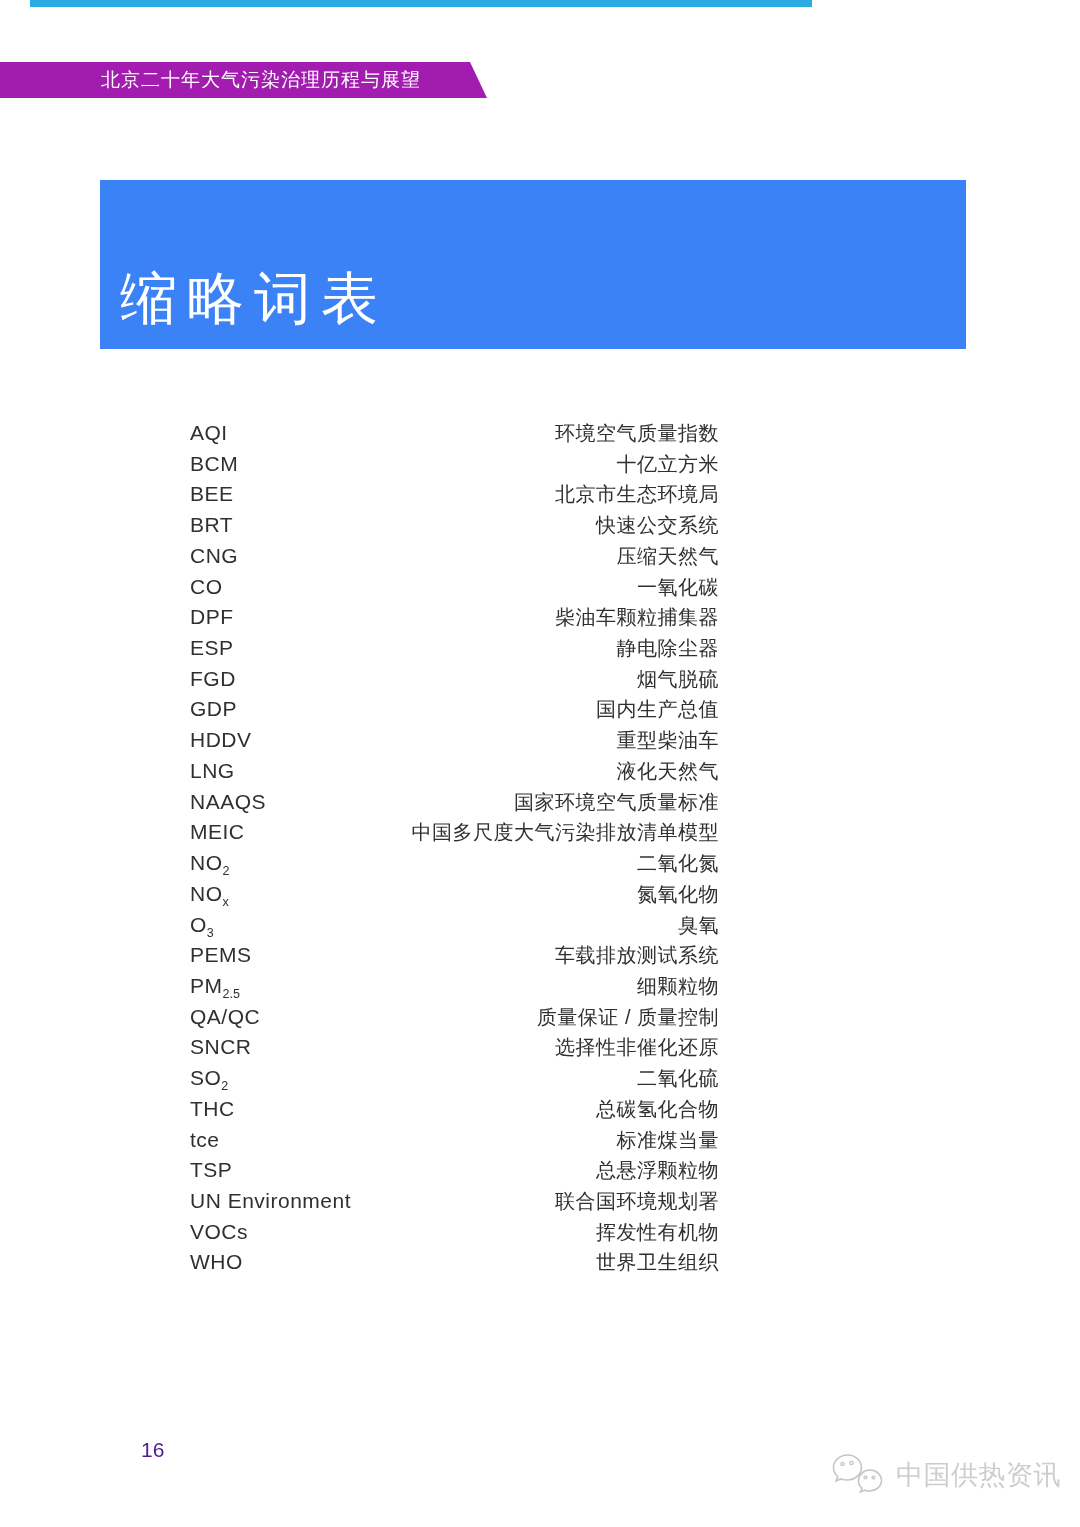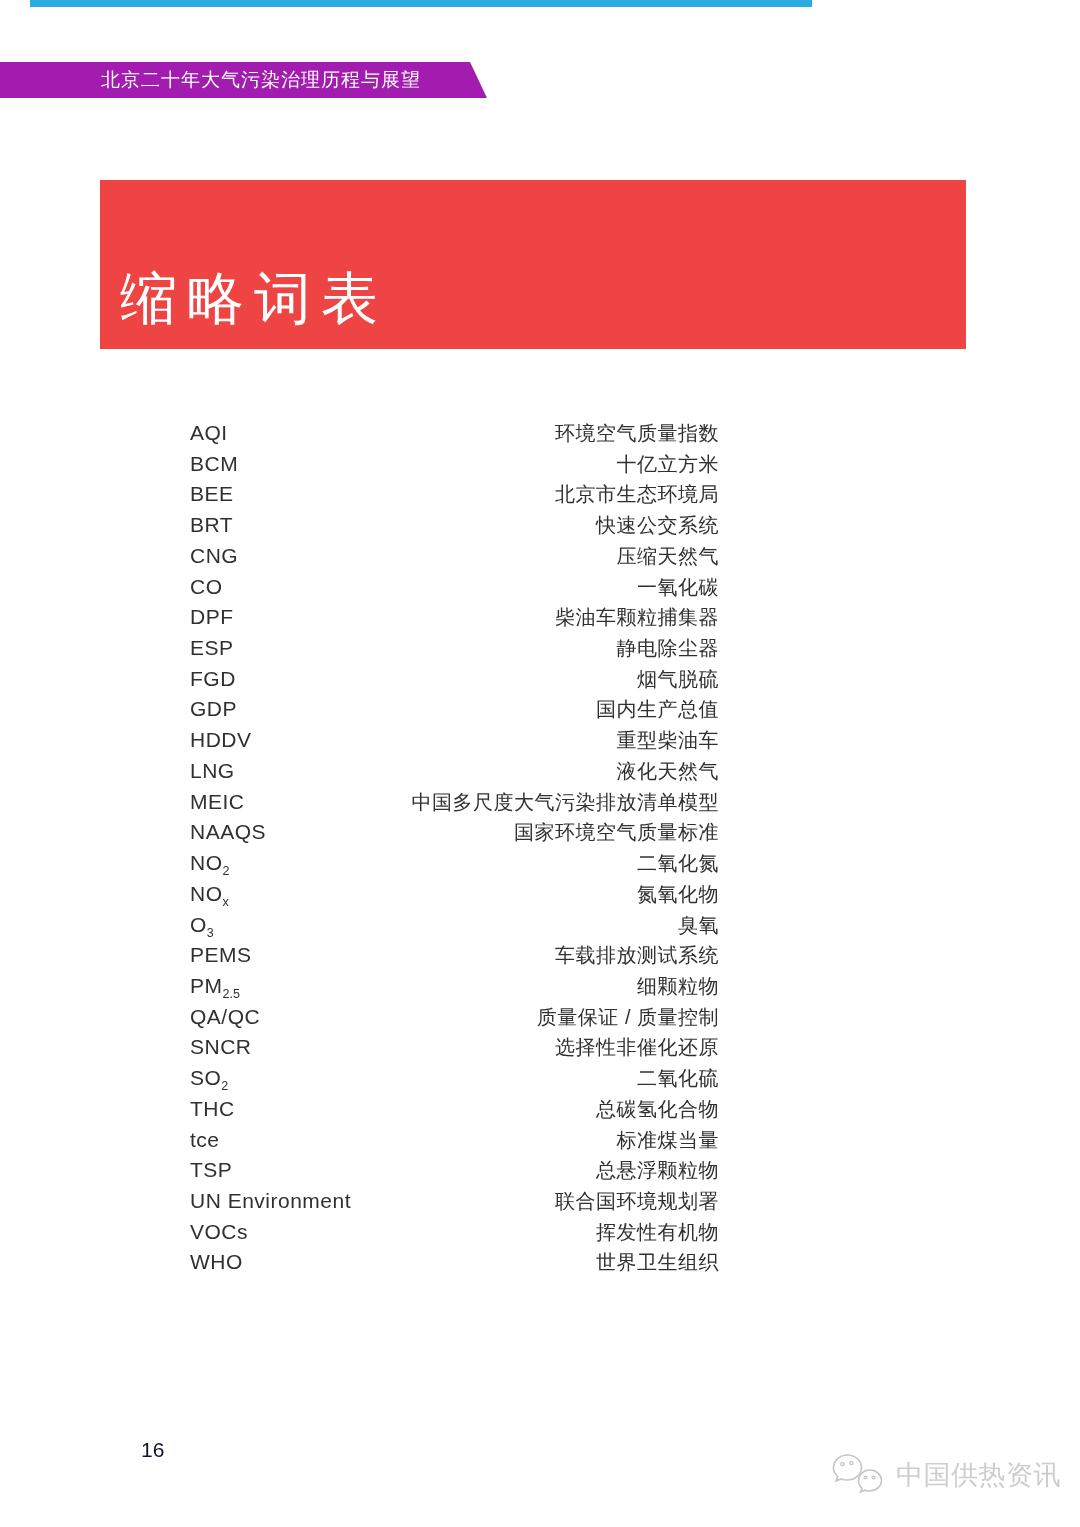--- a/index.html
+++ b/index.html
@@ -16,39 +16,39 @@
     position:absolute; left:0; top:62px; width:487px; height:36px;
     background:#a21caf;
     clip-path:polygon(0 0, 470px 0, 487px 36px, 0 36px);
   }
   .banner .banner-text {
     position:absolute; left:101px; top:50%; transform:translateY(-50%);
     color:#ffffff; font-size:19px; letter-spacing:1px; white-space:nowrap;
   }
 
   
-  .title-block { position:absolute; left:100px; top:180px; width:866px; height:169px; background:#ef4444; }
+  .title-block { position:absolute; left:100px; top:180px; width:866px; height:169px; background:#3b82f6; }
   .title-block h1 {
     position:absolute; left:20px; bottom:22px; margin:0;
     color:#ffffff; font-size:57px; font-weight:400; letter-spacing:10px;
     line-height:1; white-space:nowrap;
   }
 
   
   .abbr-list { position:absolute; left:190px; top:420px; width:529px;text-align:center; }
   .abbr-list .row {
     display:flex; justify-content:space-between; align-items:baseline;
     height:30.72px;
   }
   .abbr { font-size:21px; color:#303030; letter-spacing:0.5px; white-space:nowrap; }
   .abbr sub { font-size:12.5px; letter-spacing:0; }
   .zh { font-size:20px; color:#303030; letter-spacing:0.5px; white-space:nowrap; }
 
   
-  .page-number { position:absolute; left:141px; top:1438px; font-size:21px; color:#0f172a; }
+  .page-number { position:absolute; left:141px; top:1438px; font-size:21px; color:#4c1d95; }
   .watermark {
     position:absolute; left:831px; top:1453px;
     display:flex; align-items:center; color:#c8c8c8;
   }
   .watermark .wm-text {
     margin-left:9px; font-size:27px; letter-spacing:0.5px; white-space:nowrap;
     color:#cdcdcd; text-shadow:1px 1px 0 #ffffff;
   }
   .wechat-logo { display:block; }
 </style>
@@ -123,27 +123,27 @@
         <span class="abbr"><span>HDDV</span><sub></sub></span>
         <span class="zh">重型柴油车</span>
       </div>
 
       <div class="row">
         <span class="abbr"><span>LNG</span><sub></sub></span>
         <span class="zh">液化天然气</span>
       </div>
 
       <div class="row">
+        <span class="abbr"><span>NAAQS</span><sub></sub></span>
+        <span class="zh">国家环境空气质量标准</span>
+      </div>
+
+      <div class="row">
         <span class="abbr"><span>MEIC</span><sub></sub></span>
         <span class="zh">中国多尺度大气污染排放清单模型</span>
-      </div>
-
-      <div class="row">
-        <span class="abbr"><span>NAAQS</span><sub></sub></span>
-        <span class="zh">国家环境空气质量标准</span>
       </div>
 
       <div class="row">
         <span class="abbr"><span>NO</span><sub>2</sub></span>
         <span class="zh">二氧化氮</span>
       </div>
 
       <div class="row">
         <span class="abbr"><span>NO</span><sub>x</sub></span>
         <span class="zh">氮氧化物</span>

